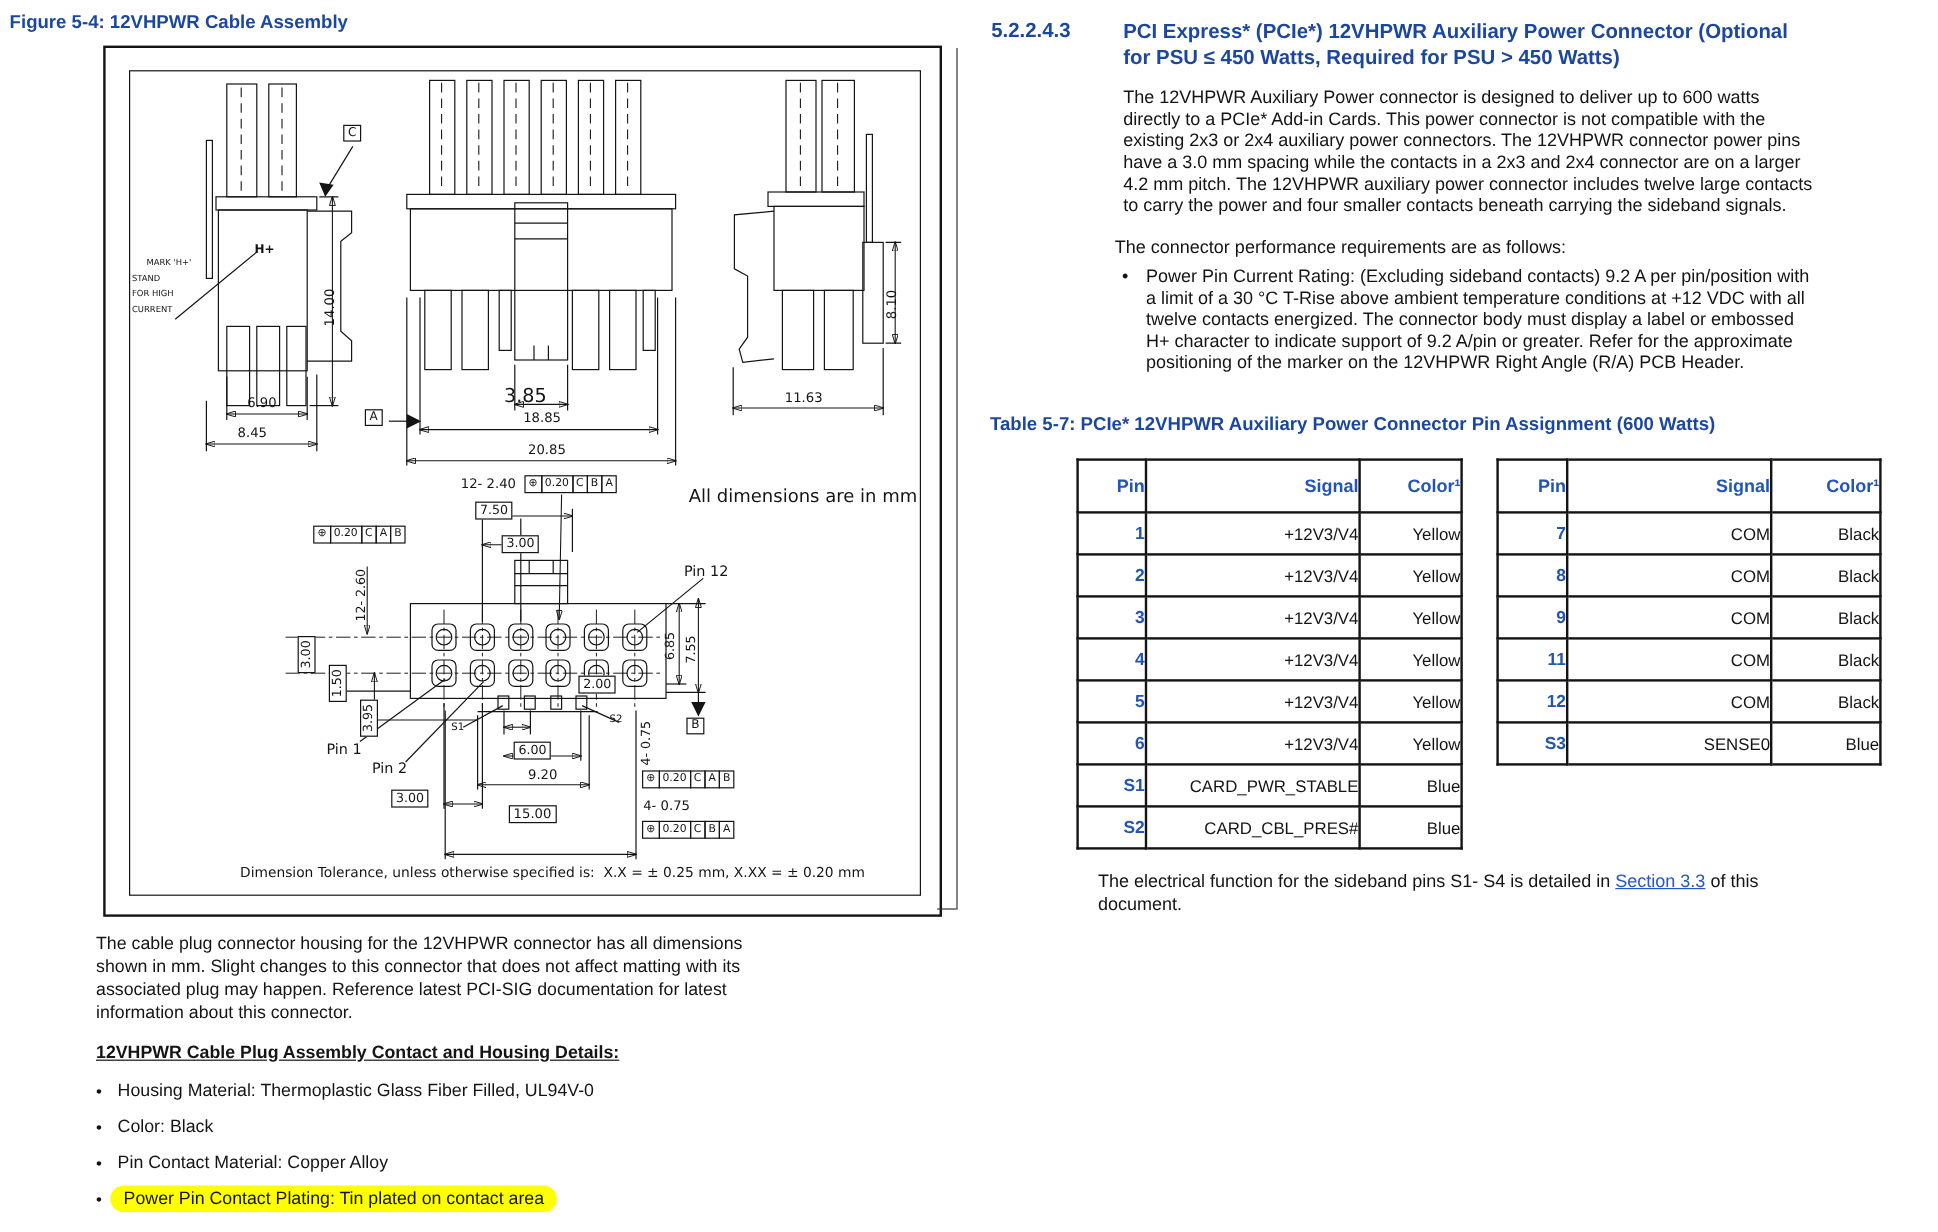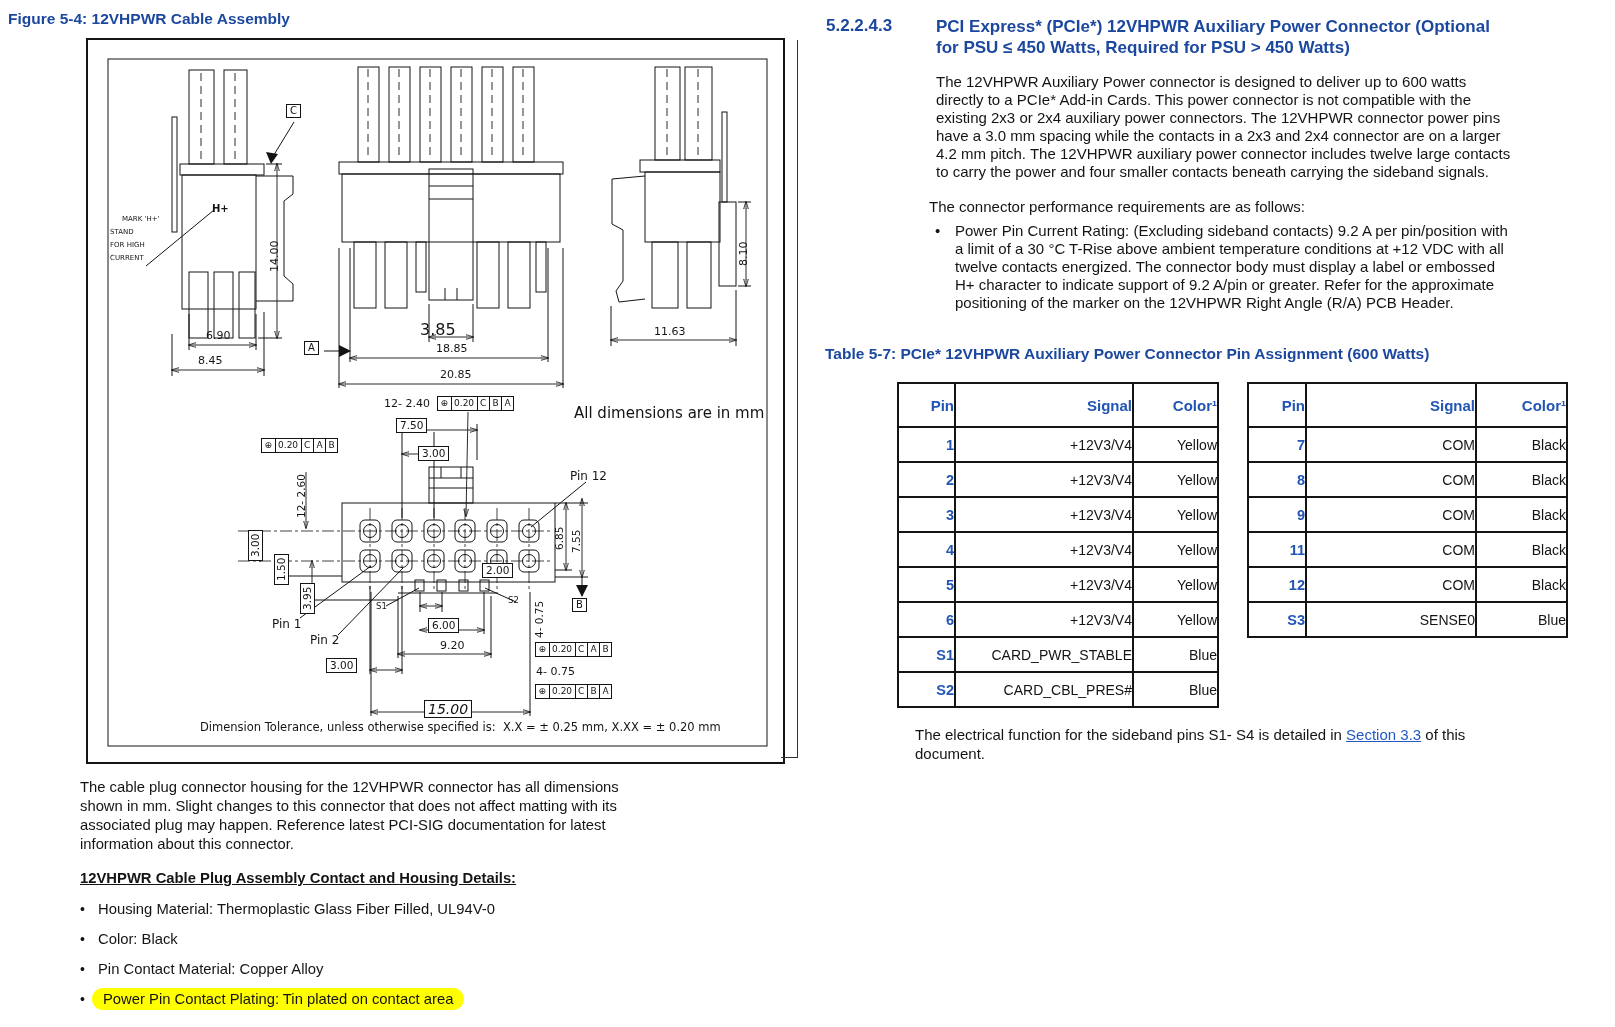--- a/index.html
+++ b/index.html
@@ -244,21 +244,21 @@
       <span class="fl rot" style="left: 208px; top: 478px; font-size: 10.5px;">12- 2.60</span>
       <span class="fl bx rot" style="left: 160px; top: 521px; font-size: 10.5px;">3.00</span>
       <span class="fl bx rot" style="left: 186px; top: 545px; font-size: 10.5px;">1.50</span>
       <span class="fl bx rot" style="left: 212px; top: 574px; font-size: 10.5px;">3.95</span>
       <span class="fl" style="left: 184px; top: 578px; font-size: 12px;">Pin 1</span>
       <span class="fl" style="left: 222px; top: 594px; font-size: 12px;">Pin 2</span>
       <span class="fl bx" style="left: 238px; top: 618px; font-size: 10.5px;">3.00</span>
       <span class="fl bx" style="left: 358px; top: 523px; font-size: 10.5px; margin-left: 36px;">2.00</span>
       <span class="fl bx" style="left: 340px; top: 578px; font-size: 10.5px;">6.00</span>
       <span class="fl" style="left: 352px; top: 600px; font-size: 11px;">9.20</span>
-      <span class="fl bx" style="left: 336px; top: 660px; font-size: 14px; font-style: italic;">15.00</span>
+      <span class="fl bx" style="left: 336px; top: 631px; font-size: 11px;">15.00</span>
       <span class="fl" style="left: 482px; top: 430px; font-size: 12px;">Pin 12</span>
       <span class="fl rot" style="left: 466px; top: 510px; font-size: 10.5px;">6.85</span>
       <span class="fl rot" style="left: 483px; top: 513px; font-size: 10.5px;">7.55</span>
       <span class="fl rot" style="left: 446px; top: 598px; font-size: 10.5px;">4- 0.75</span>
       <span class="fl bx" style="left: 484px; top: 558px; font-size: 10px;">B</span>
       <span class="fl" style="left: 448px; top: 626px; font-size: 11px;">4- 0.75</span>
       <span class="fl" style="left: 288px; top: 562px; font-size: 8.5px;">S1</span>
       <span class="fl" style="left: 420px; top: 556px; font-size: 8.5px;">S2</span>
       <span class="fl" style="left: 112px; top: 682px; font-size: 11.5px;">Dimension Tolerance, unless otherwise specified is:  X.X = ± 0.25 mm, X.XX = ± 0.20 mm</span>
       <span class="gdt" style="left: 350px; top: 356px;">

